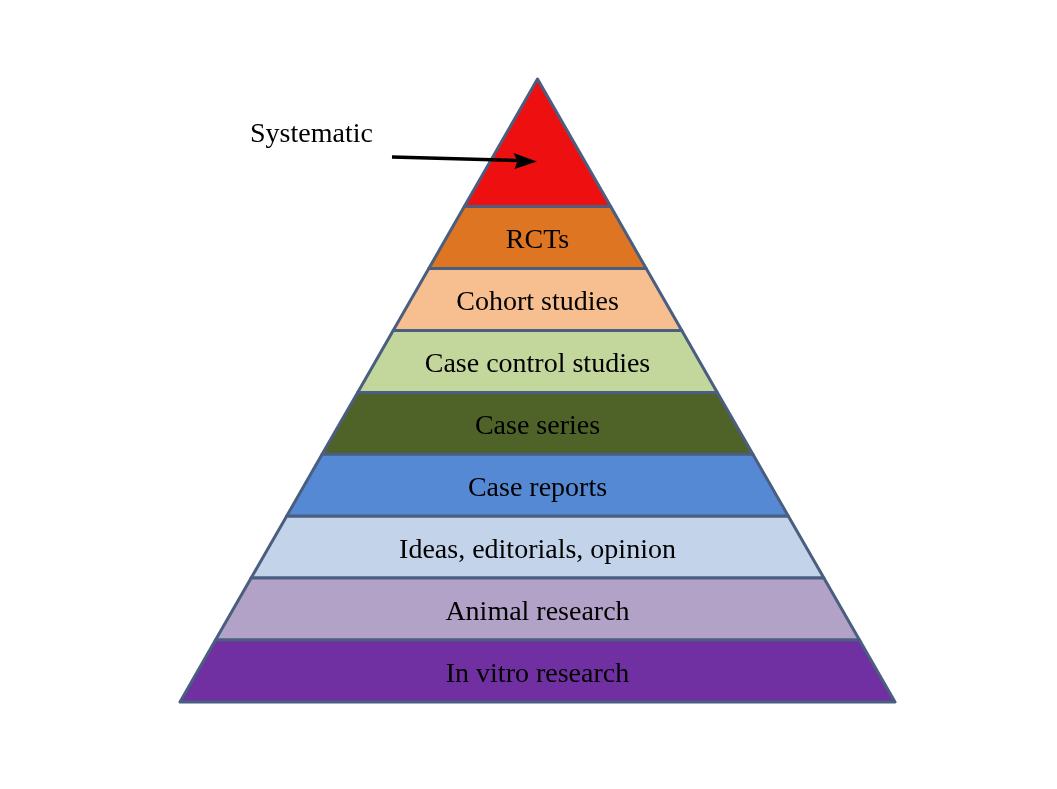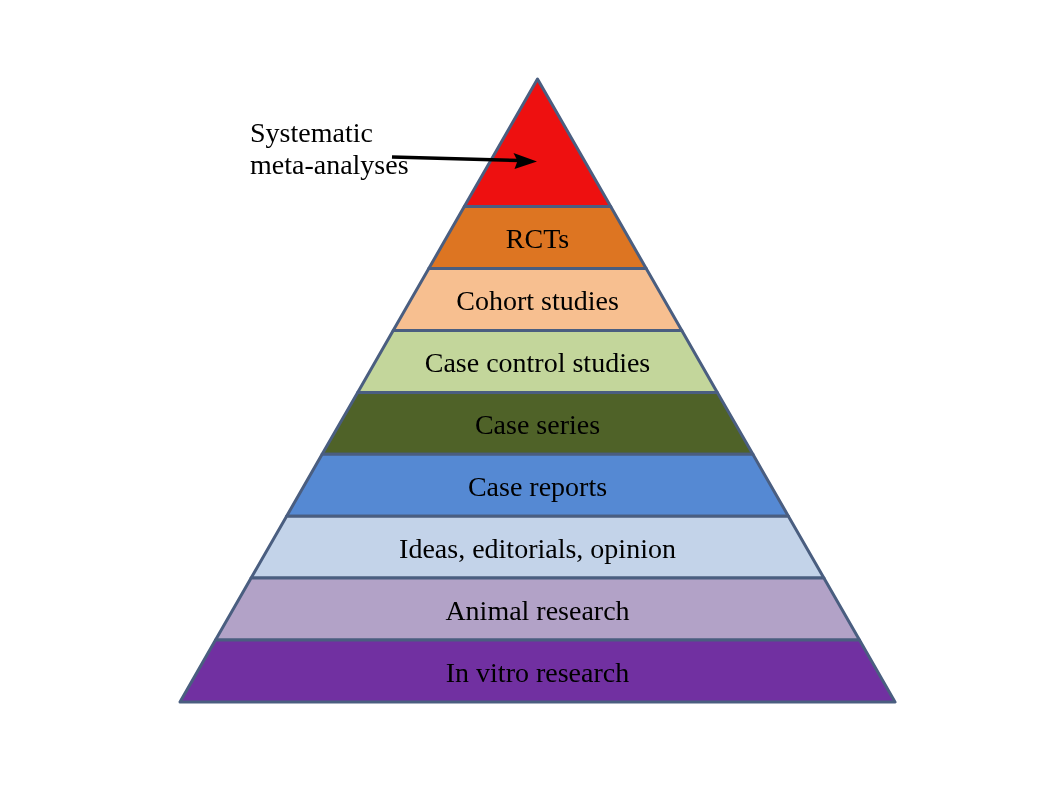--- a/index.html
+++ b/index.html
@@ -56,15 +56,14 @@
       <text x="537.5" y="610.1" text-anchor="middle" dominant-baseline="central" class="band-label" fill="#000000">Animal research</text>
       <polygon points="215.5,640.1 859.5,640.1 895.0,702.0 180.0,702.0" fill="#7130A1" stroke="#4A5E80" stroke-width="3" stroke-linejoin="round"></polygon>
       <text x="537.5" y="672.0" text-anchor="middle" dominant-baseline="central" class="band-label" fill="#000000">In vitro research</text>
       <g>
         <line x1="392" y1="157" x2="520" y2="160.5" stroke="#000000" stroke-width="3.5"></line>
         <polygon points="537,161.5 513.5,153 517.5,161 514.5,169" fill="#000000"></polygon>
       </g>
     </svg>
   <div class="annotation">
     <div>Systematic</div>
-    <div>meta-analyses</div>
   </div>
 </div>
 
 </body></html>

